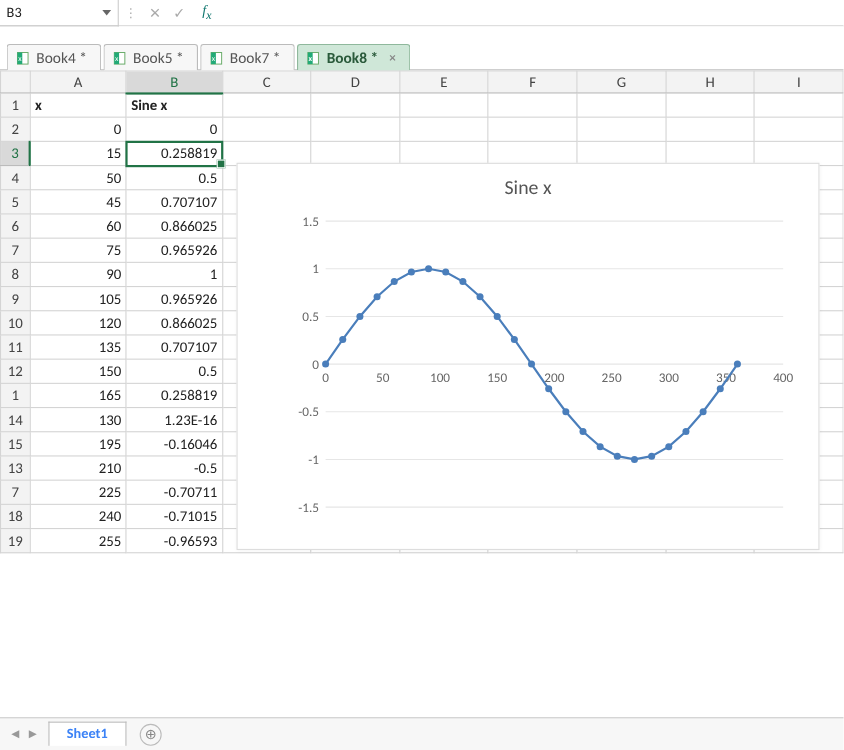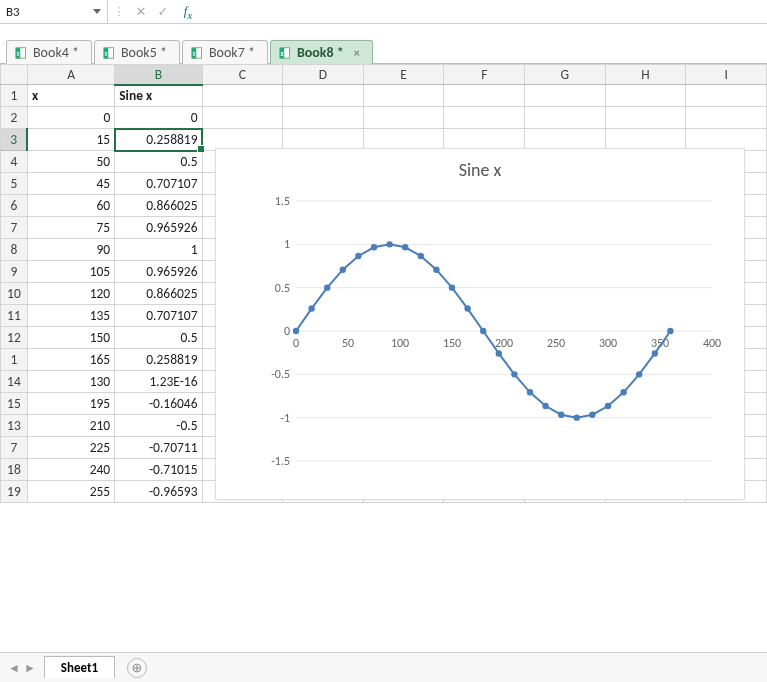--- a/index.html
+++ b/index.html
@@ -229,21 +229,21 @@
     color: #999;
     font-size: 12px;
   }
   .sheet-nav span { cursor: default; }
   .sheet-tab {
     background: #fff;
     border: 1px solid #bbb;
     border-bottom: none;
     padding: 3px 16px;
     font-size: 13px;
-    color: #000000;
+    color: #3b82f6;
     font-weight: bold;
     position: relative;
     top: -1px;
   }
   .sheet-add {
     width: 20px;
     height: 20px;
     margin-left: 12px;
     border: 1px solid #bbb;
     border-radius: 50%;

